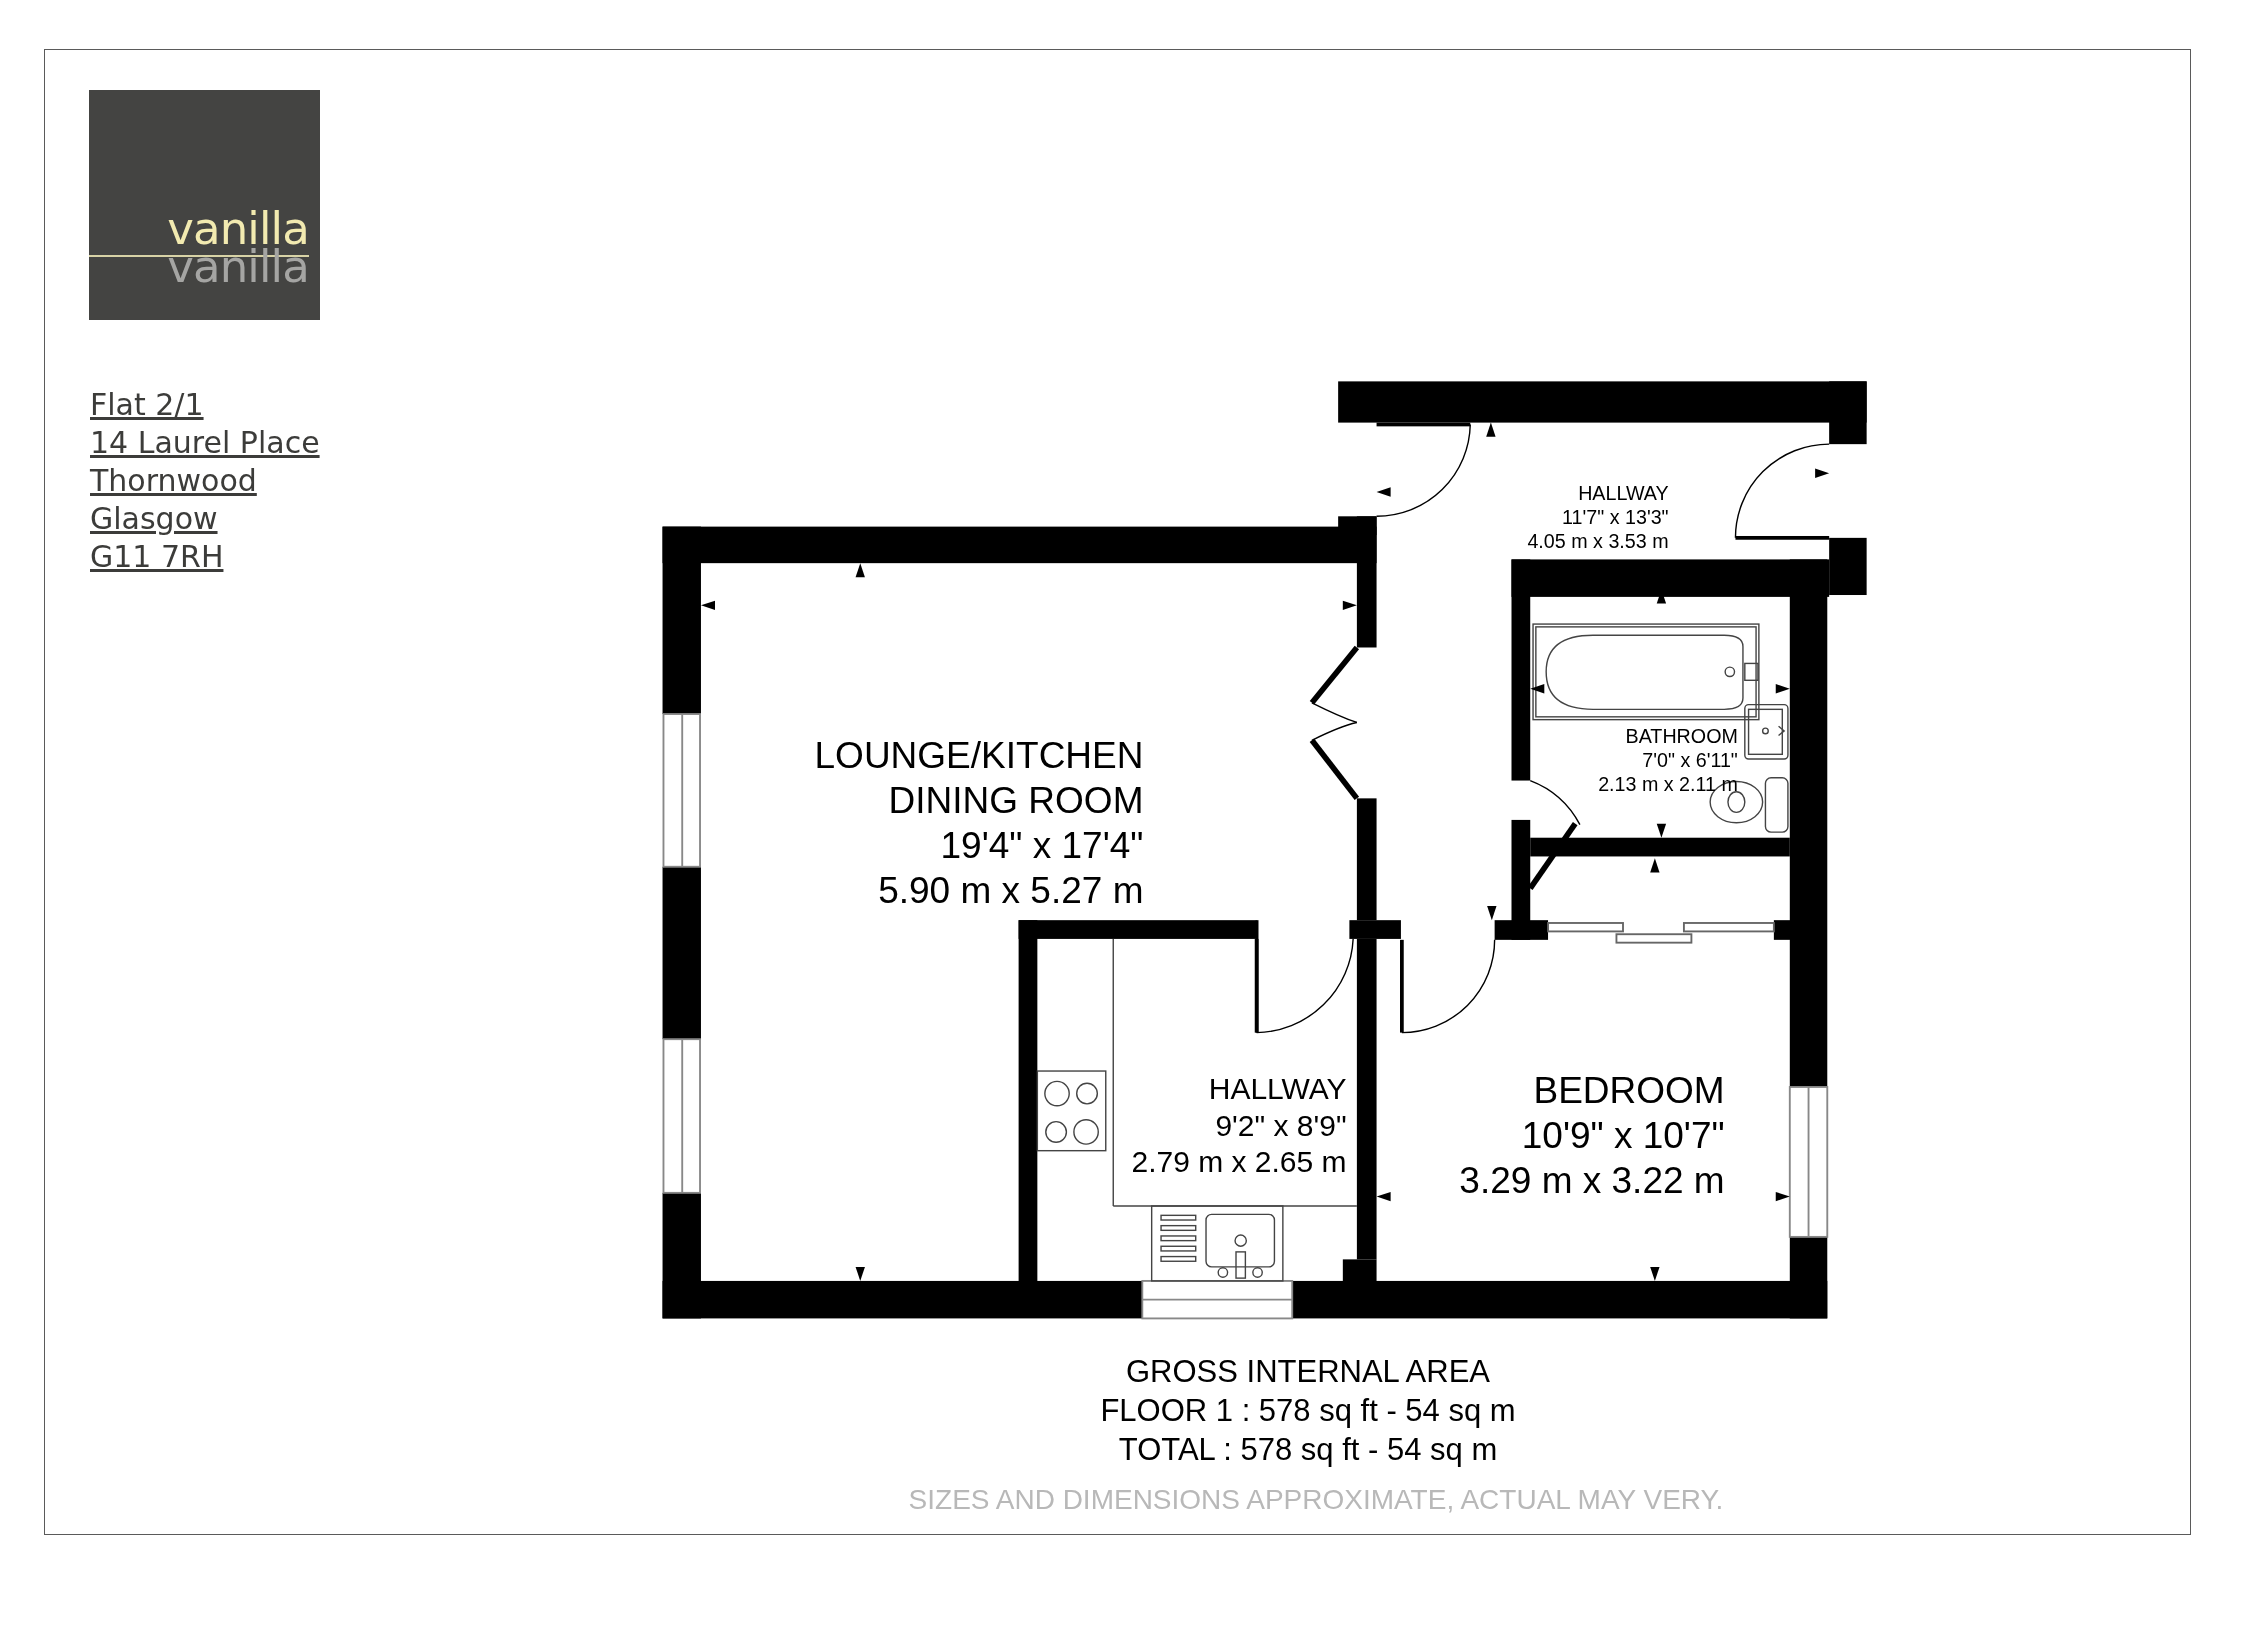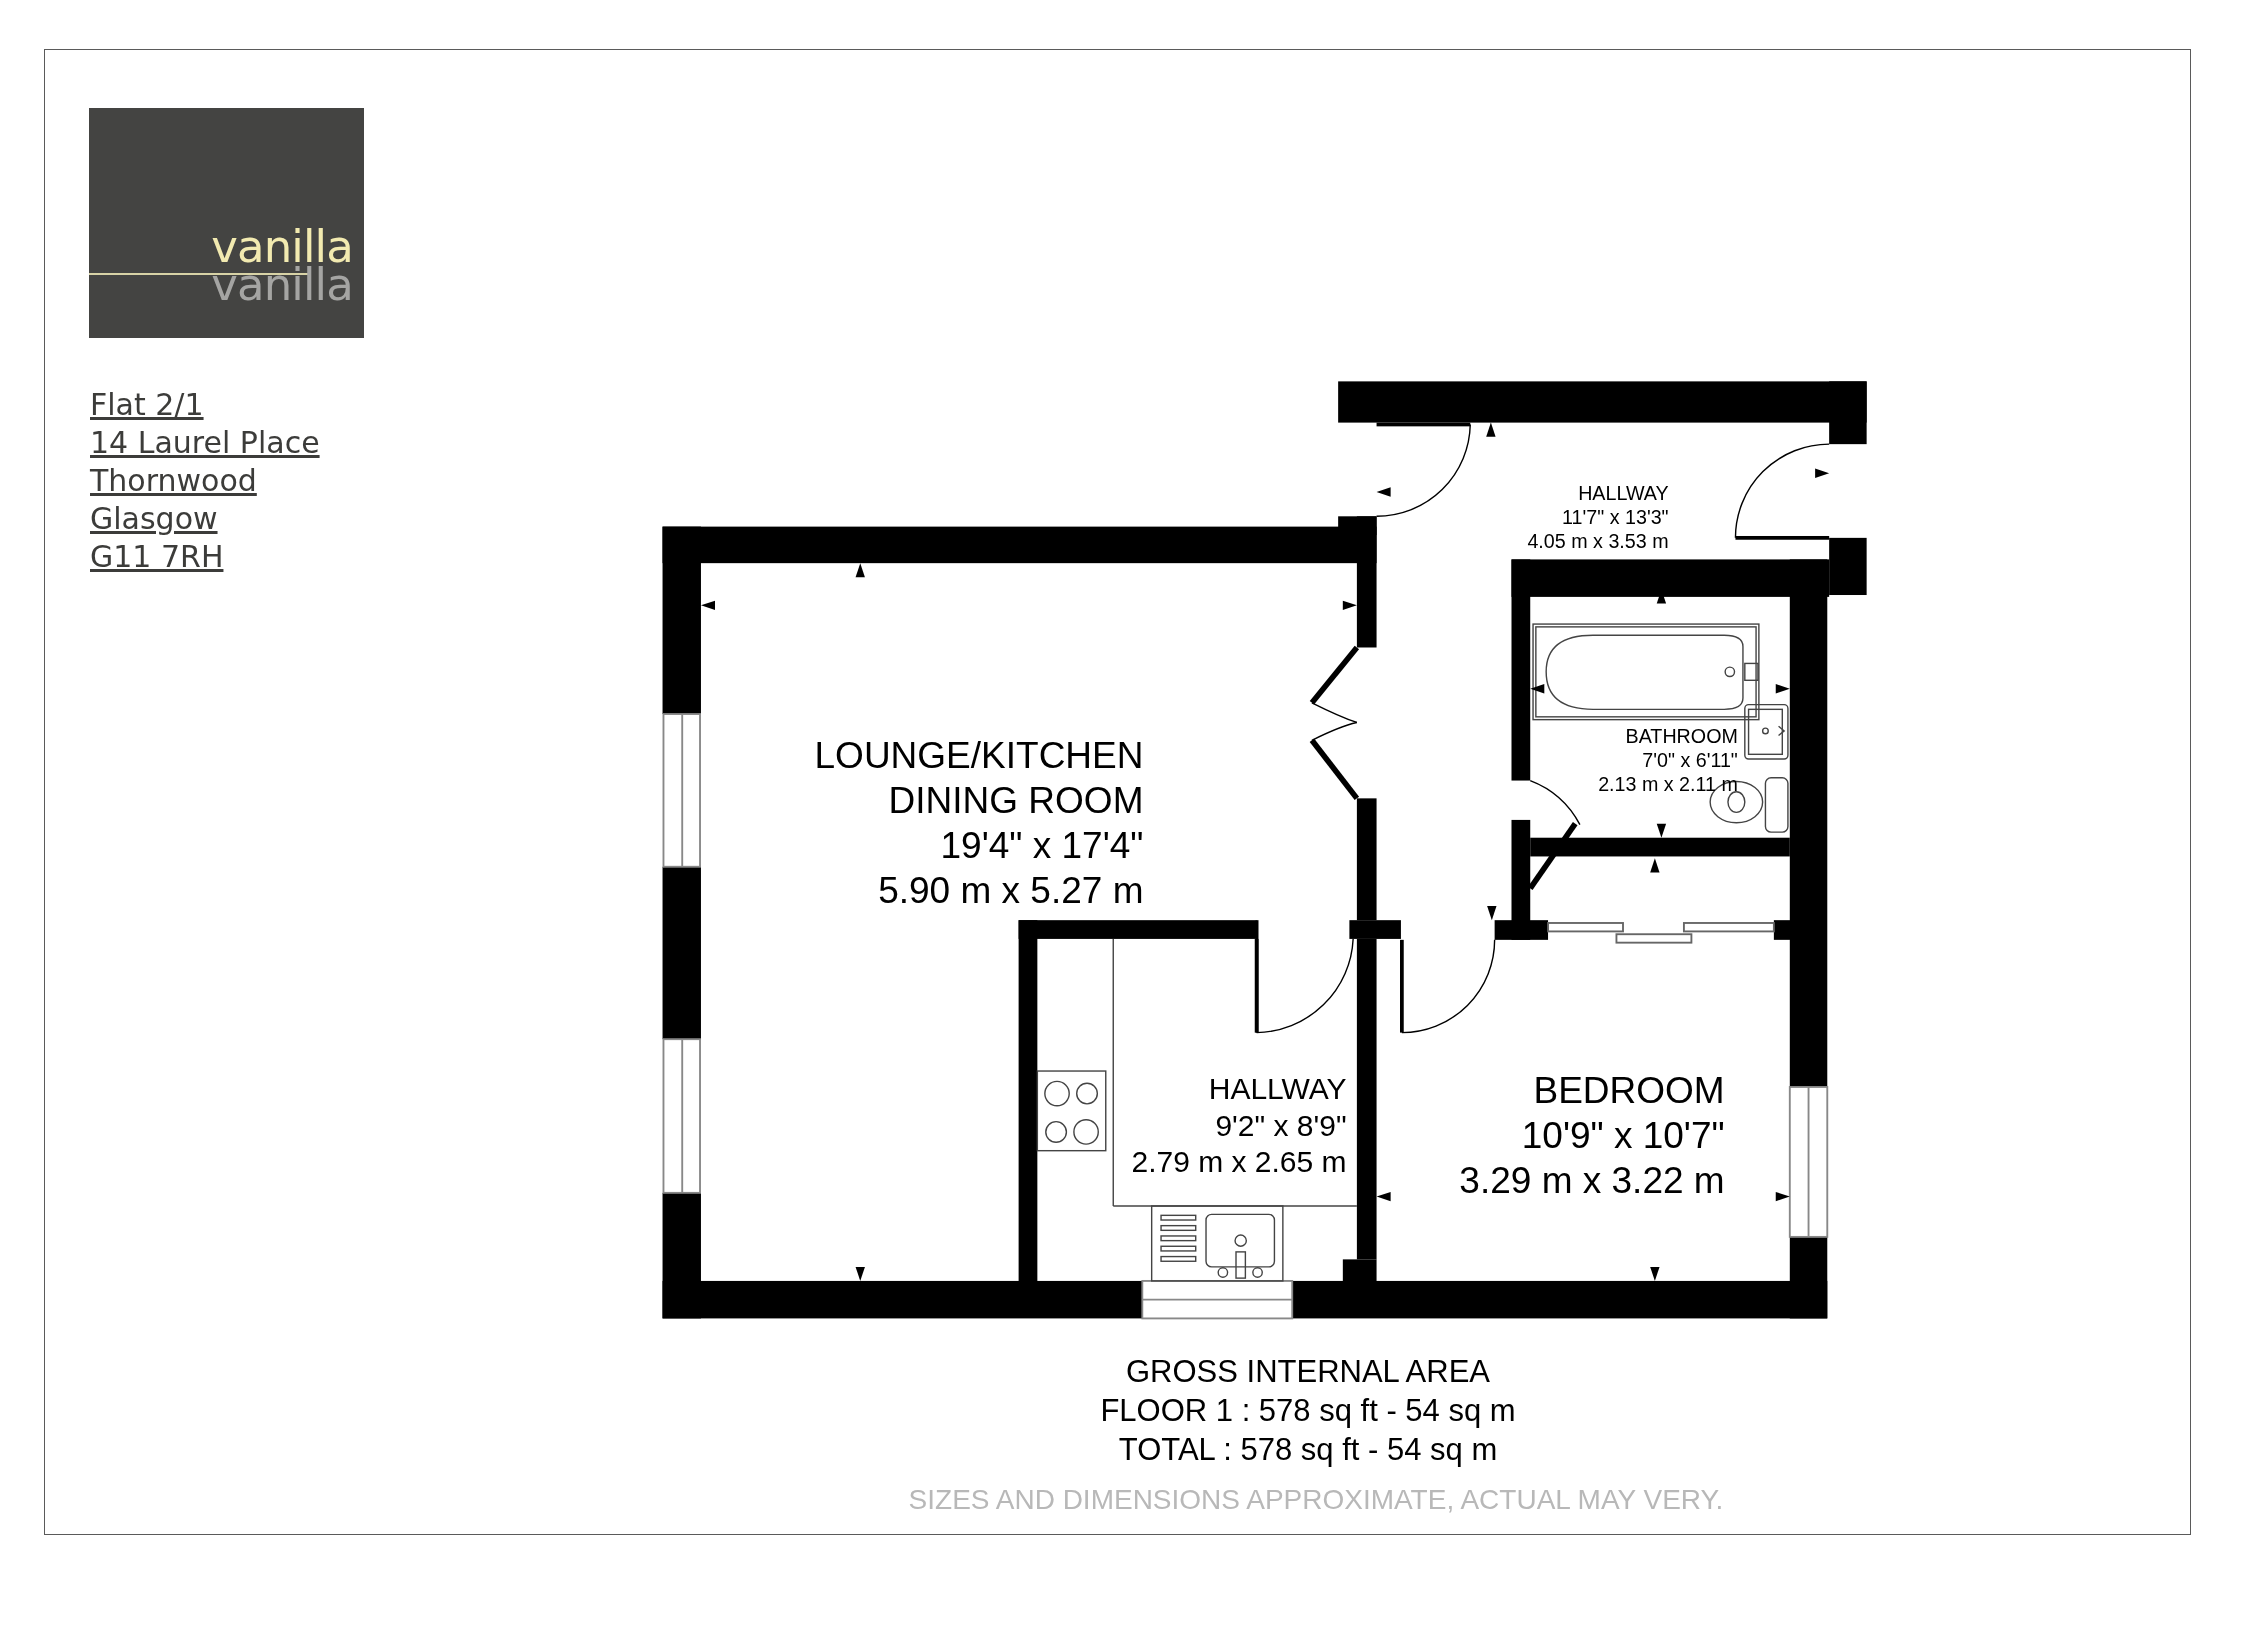--- a/index.html
+++ b/index.html
@@ -1,18 +1,18 @@
 <!DOCTYPE html>
 <html style="font-size:15px"><head>
 <meta charset="utf-8">
 <style>
   html, body { margin: 0; padding: 0; background: #ffffff; }
   body { width: 2249px; height: 1652px; position: relative; overflow: hidden; font-family: "Liberation Sans", sans-serif; }
   .frame { position: absolute; left: 44px; top: 49px; width: 2147px; height: 1486px; border: 1.9px solid #5a5a5a; box-sizing: border-box; }
-  .logo { position: absolute; left: 89px; top: 90px; width: 275px; height: 230px; background: #444442; overflow: hidden; margin-top: 18px; }
+  .logo { position: absolute; left: 89px; top: 90px; width: 231px; height: 230px; background: #444442; overflow: hidden; }
   .logo .rule { position: absolute; left: 0; top: 165px; width: 220px; height: 1.9px; background: #d8d3a6; }
   .logo .w1 { position: absolute; right: 11.2px; top: 116px; font-family: "DejaVu Sans", sans-serif; font-size: 45px; color: #f2eab0; letter-spacing: -0.9px; line-height: 1; }
   .logo .w2 { position: absolute; right: 11.2px; top: 154px; font-family: "DejaVu Sans", sans-serif; font-size: 45px; color: #a5a5a3; letter-spacing: -0.9px; line-height: 1; }
   .address { position: absolute; left: 90px; top: 386px; font-family: "DejaVu Sans", sans-serif; font-size: 30px; line-height: 38px; color: #3c3c3a; }
   .address div { white-space: nowrap; text-decoration: underline; }
   svg.plan { position: absolute; left: 0; top: 0; }
   .room-label { position: absolute; text-align: right; color: #000; white-space: nowrap; transform: translateX(-50%); line-height: 1.22; margin-top: 28px; }
   .lg { font-size: 37px; }
   .md { font-size: 30px; }
   .sm { font-size: 19.7px; }

